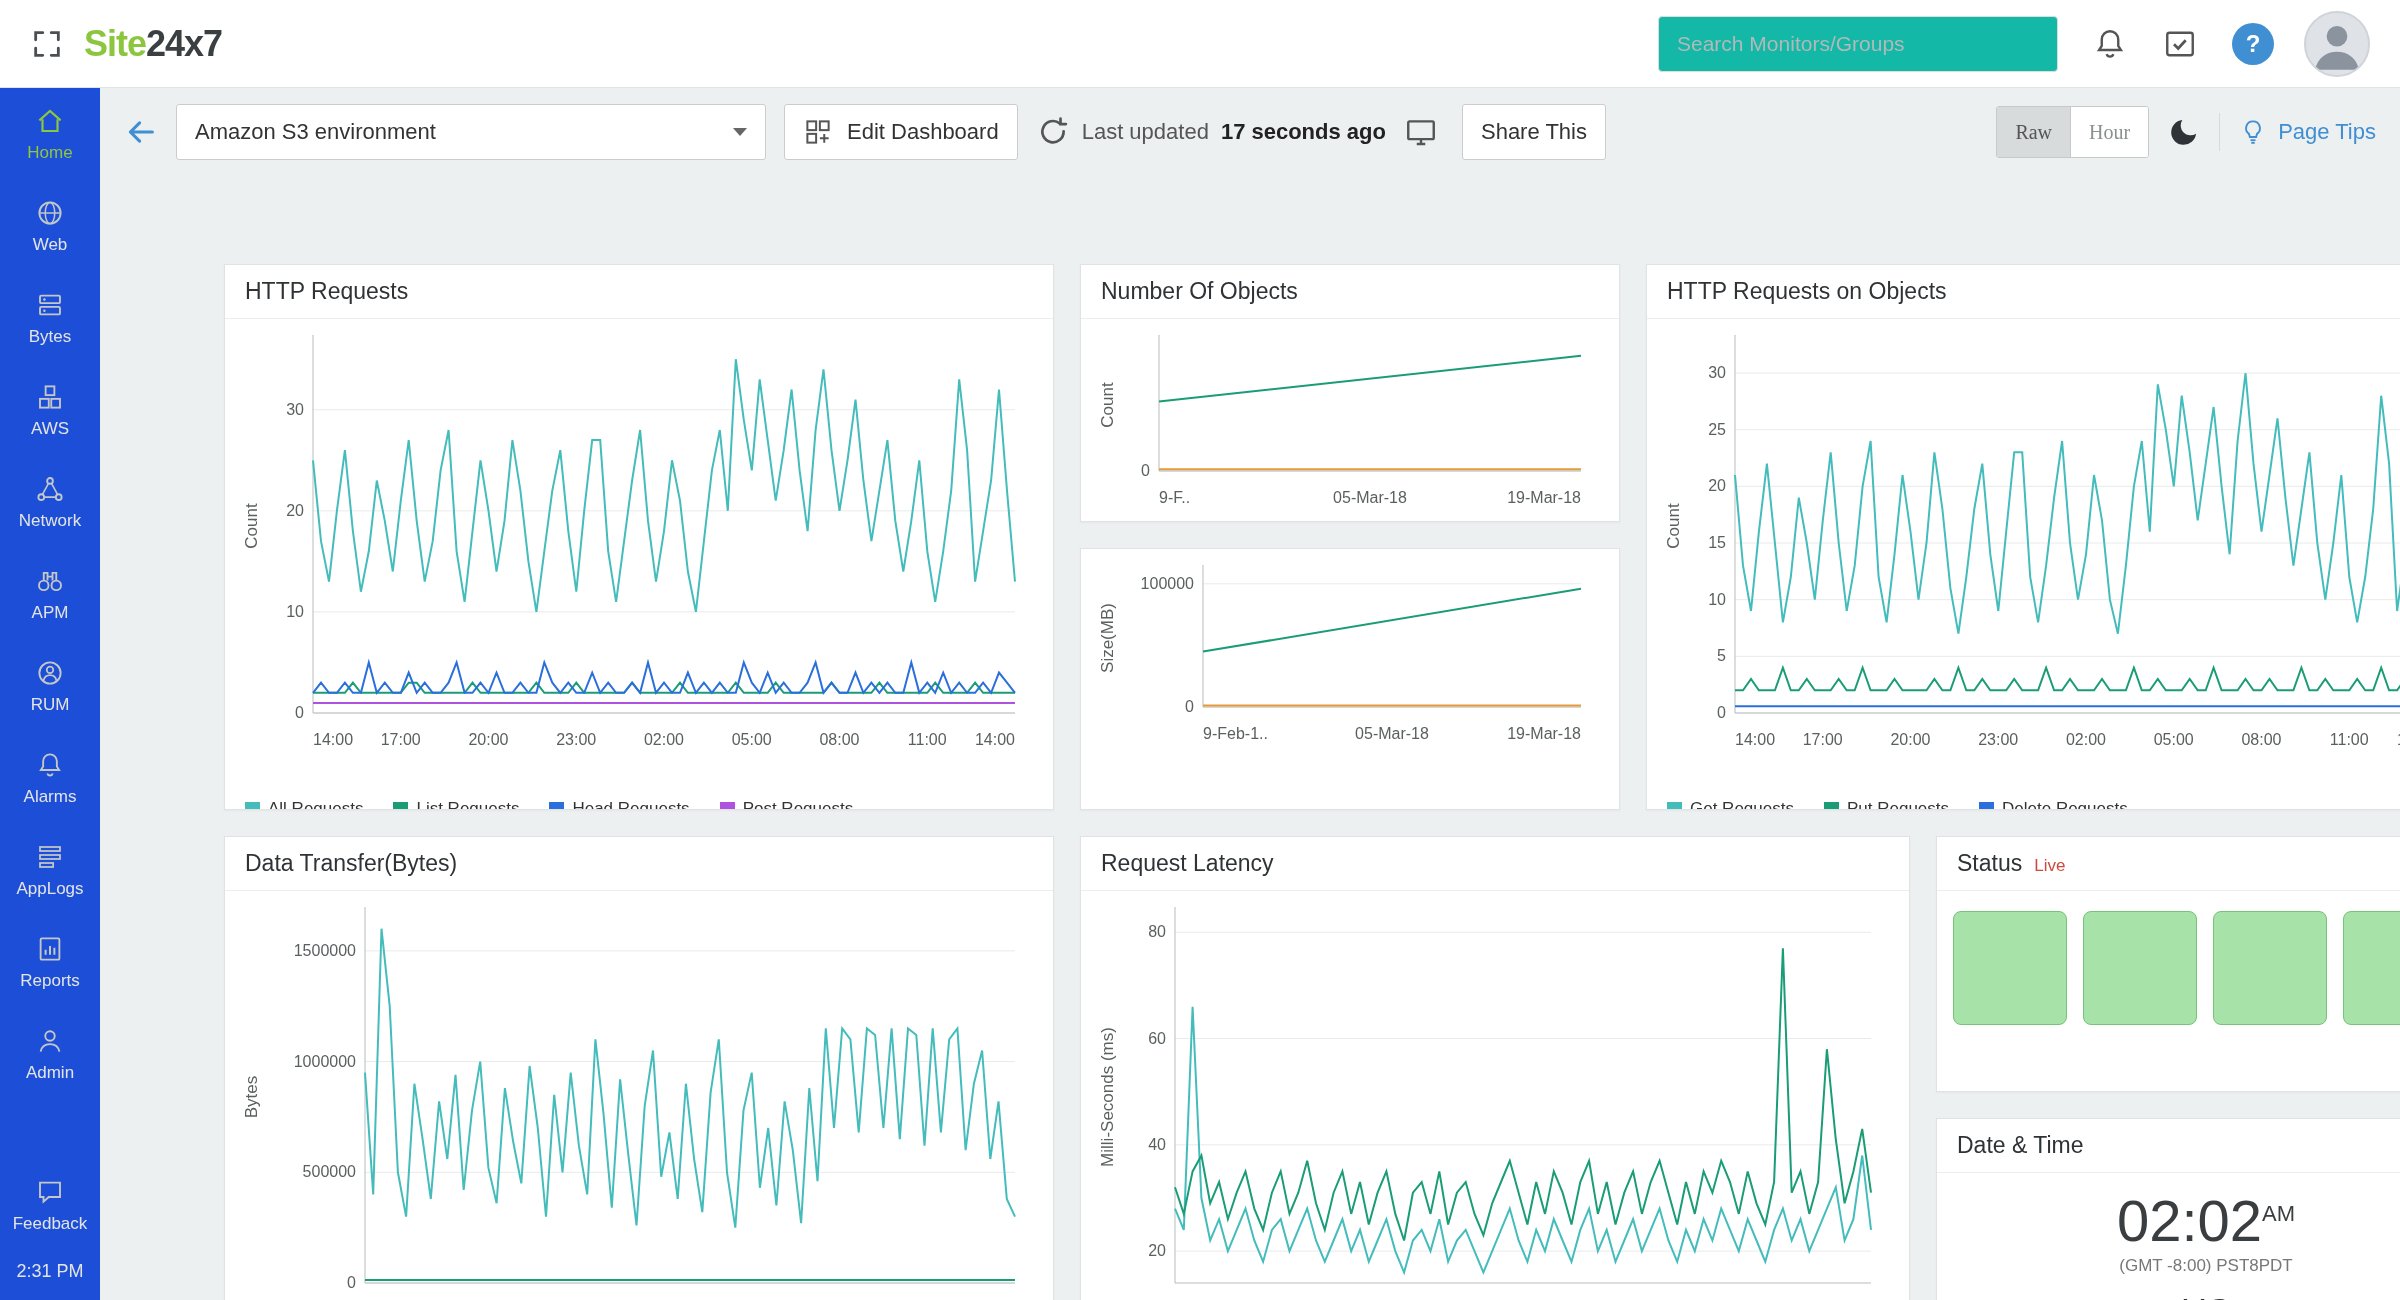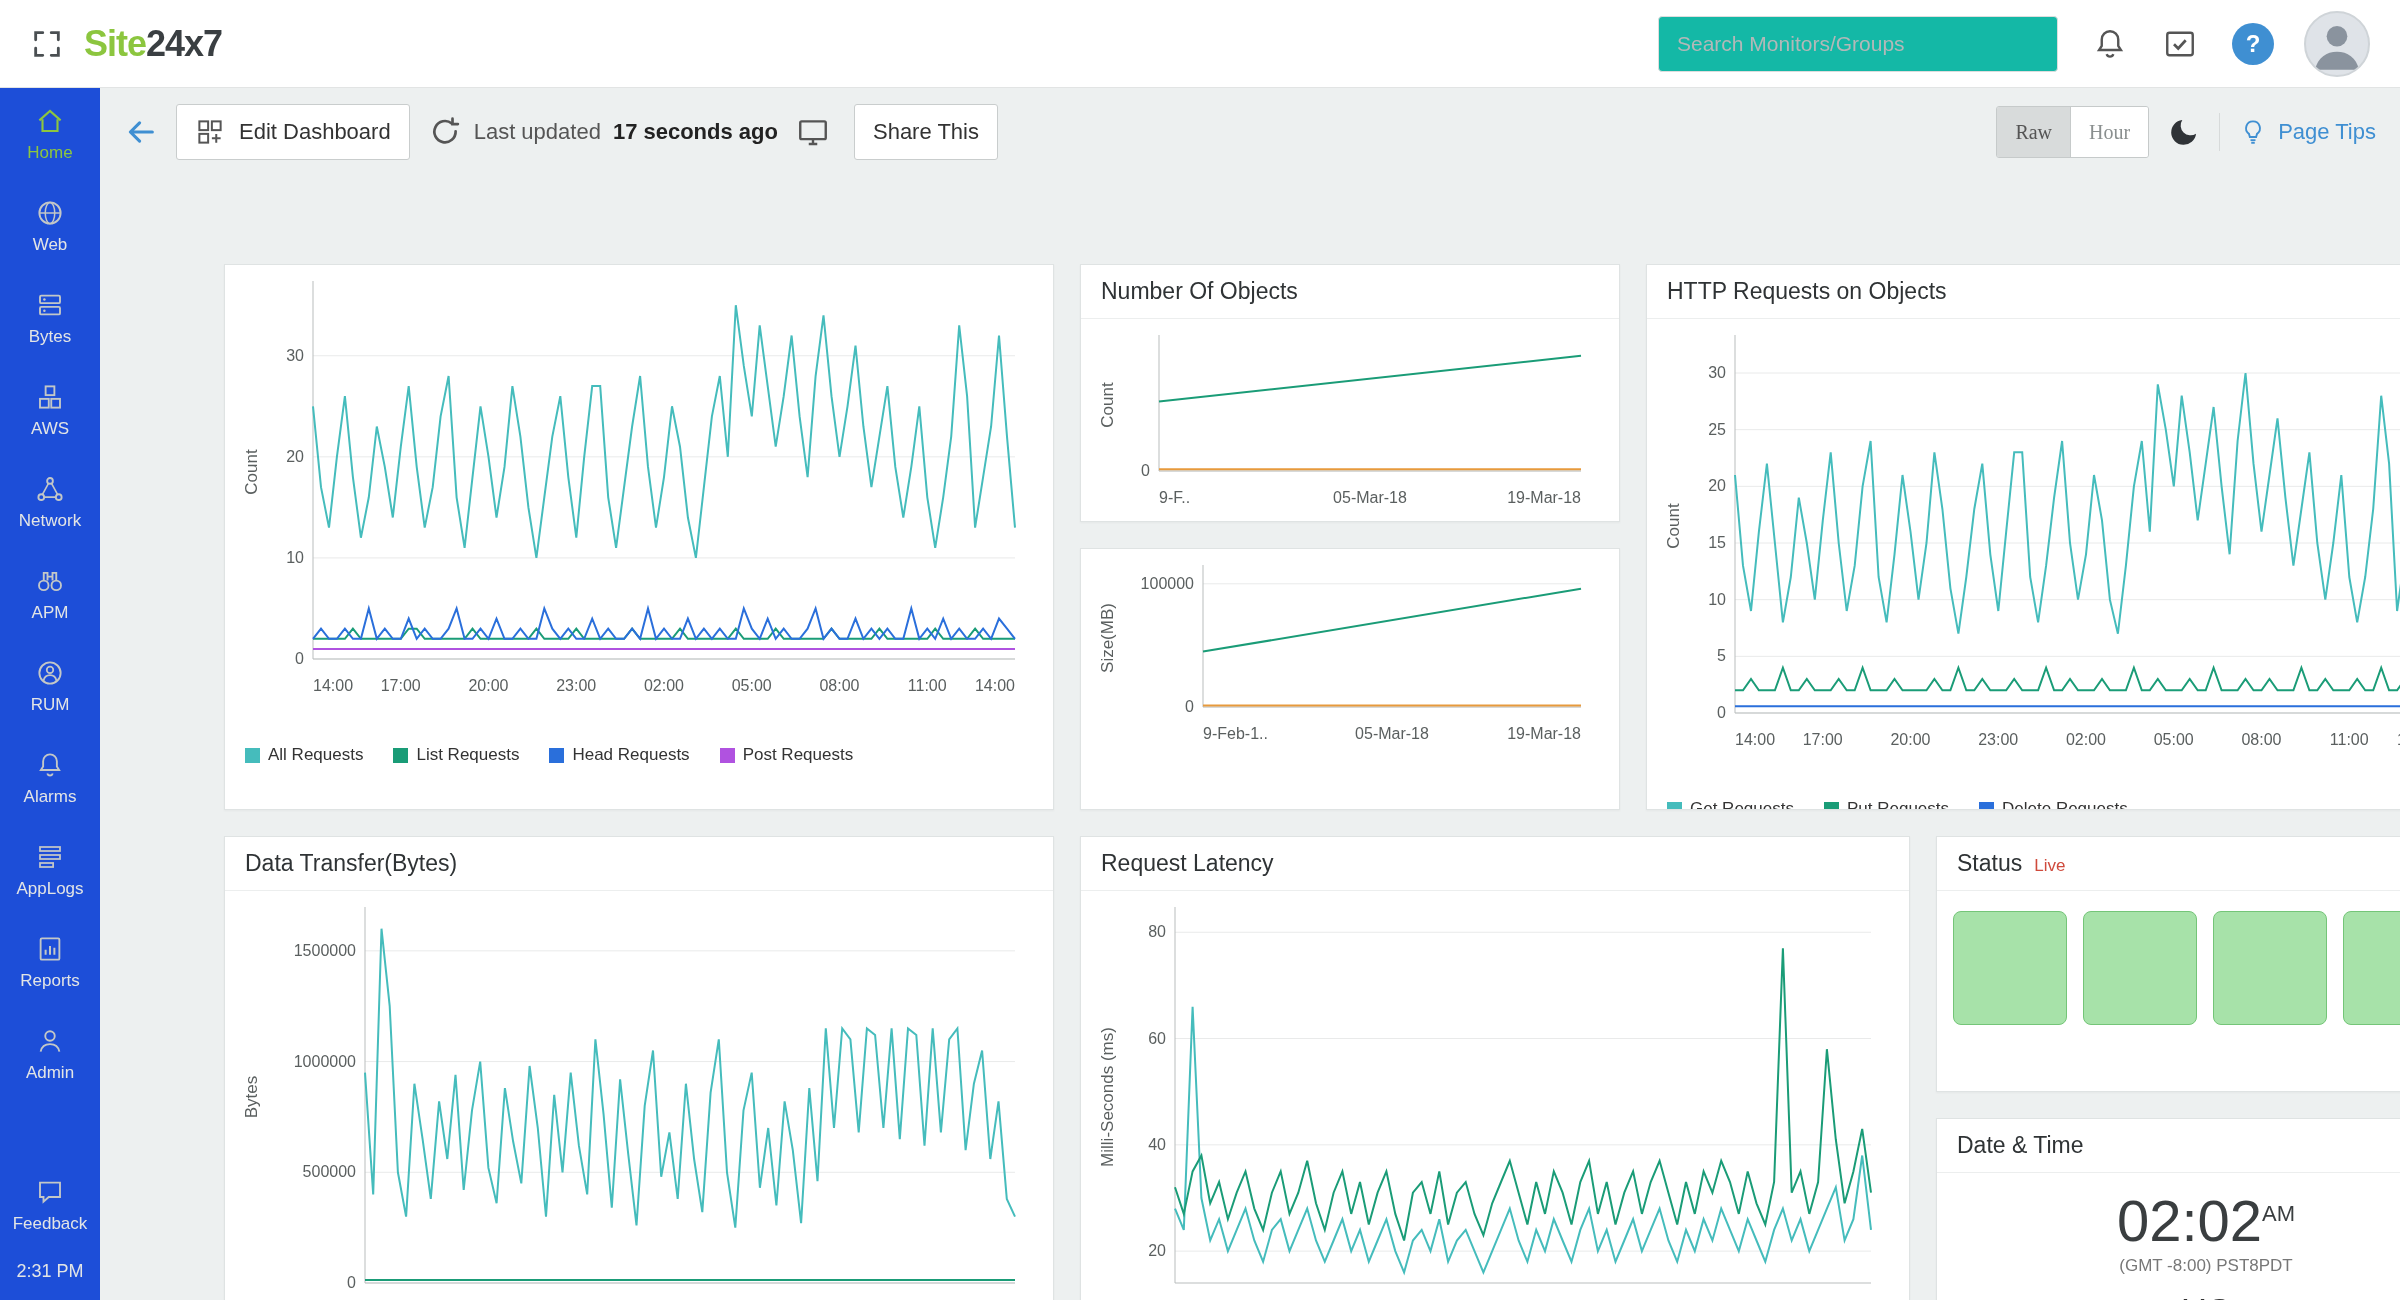--- a/index.html
+++ b/index.html
@@ -204,20 +204,24 @@
       <div id="side-time">2:31 PM</div>
     </div>
   </div>
 
   <div id="main">
 
     <div id="toolbar">
       <svg class="plain-ico" viewBox="0 0 24 24">
         <path d="M20 12H5M11 5.5 4.5 12l6.5 6.5" stroke="#3f8fd2" stroke-width="2.2" fill="none" stroke-linecap="round" stroke-linejoin="round"></path>
       </svg>
+      <div class="ctl" id="dash-select">
+        <span>Amazon S3 environment</span>
+        <span class="caret"></span>
+      </div>
       <div class="ctl">
         <svg width="30" height="30" viewBox="0 0 24 24">
           <rect x="3.5" y="3.5" width="7" height="7" stroke="#555" stroke-width="1.6" fill="none"></rect>
           <rect x="13.5" y="3.5" width="7" height="7" stroke="#555" stroke-width="1.6" fill="none"></rect>
           <rect x="3.5" y="13.5" width="7" height="7" stroke="#555" stroke-width="1.6" fill="none"></rect>
           <path d="M17 13.5v7M13.5 17h7" stroke="#555" stroke-width="1.6" fill="none"></path>
         </svg>
         <span>Edit Dashboard</span>
       </div>
       <div id="updated-group">
@@ -246,20 +250,23 @@
       <div id="page-tips">
         <svg width="30" height="30" viewBox="0 0 24 24">
           <path d="M12 3.5a5.5 5.5 0 0 1 3.2 10l-.7 2.5h-5l-.7-2.5A5.5 5.5 0 0 1 12 3.5z" stroke="#3f8fd2" stroke-width="1.5" fill="none"></path>
           <path d="M10 18.5h4M10.6 20.6h2.8" stroke="#3f8fd2" stroke-width="1.5" fill="none"></path>
         </svg>
         <span>Page Tips</span>
       </div>
     </div>
 
     <div class="card" id="card-http">
+      <div class="card-title">
+          <span>HTTP Requests</span>
+        </div>
       <div class="card-body">
           <svg class="chart" width="800" height="432">
             <line x1="76" y1="390" x2="778" y2="390" stroke="#e9eaea"></line>
             <text x="67" y="395" text-anchor="end" class="tick">0</text>
             <line x1="76" y1="288.9189189189189" x2="778" y2="288.9189189189189" stroke="#e9eaea"></line>
             <text x="67" y="293.9189189189189" text-anchor="end" class="tick">10</text>
             <line x1="76" y1="187.83783783783784" x2="778" y2="187.83783783783784" stroke="#e9eaea"></line>
             <text x="67" y="192.83783783783784" text-anchor="end" class="tick">20</text>
             <line x1="76" y1="86.75675675675672" x2="778" y2="86.75675675675672" stroke="#e9eaea"></line>
             <text x="67" y="91.75675675675672" text-anchor="end" class="tick">30</text>

